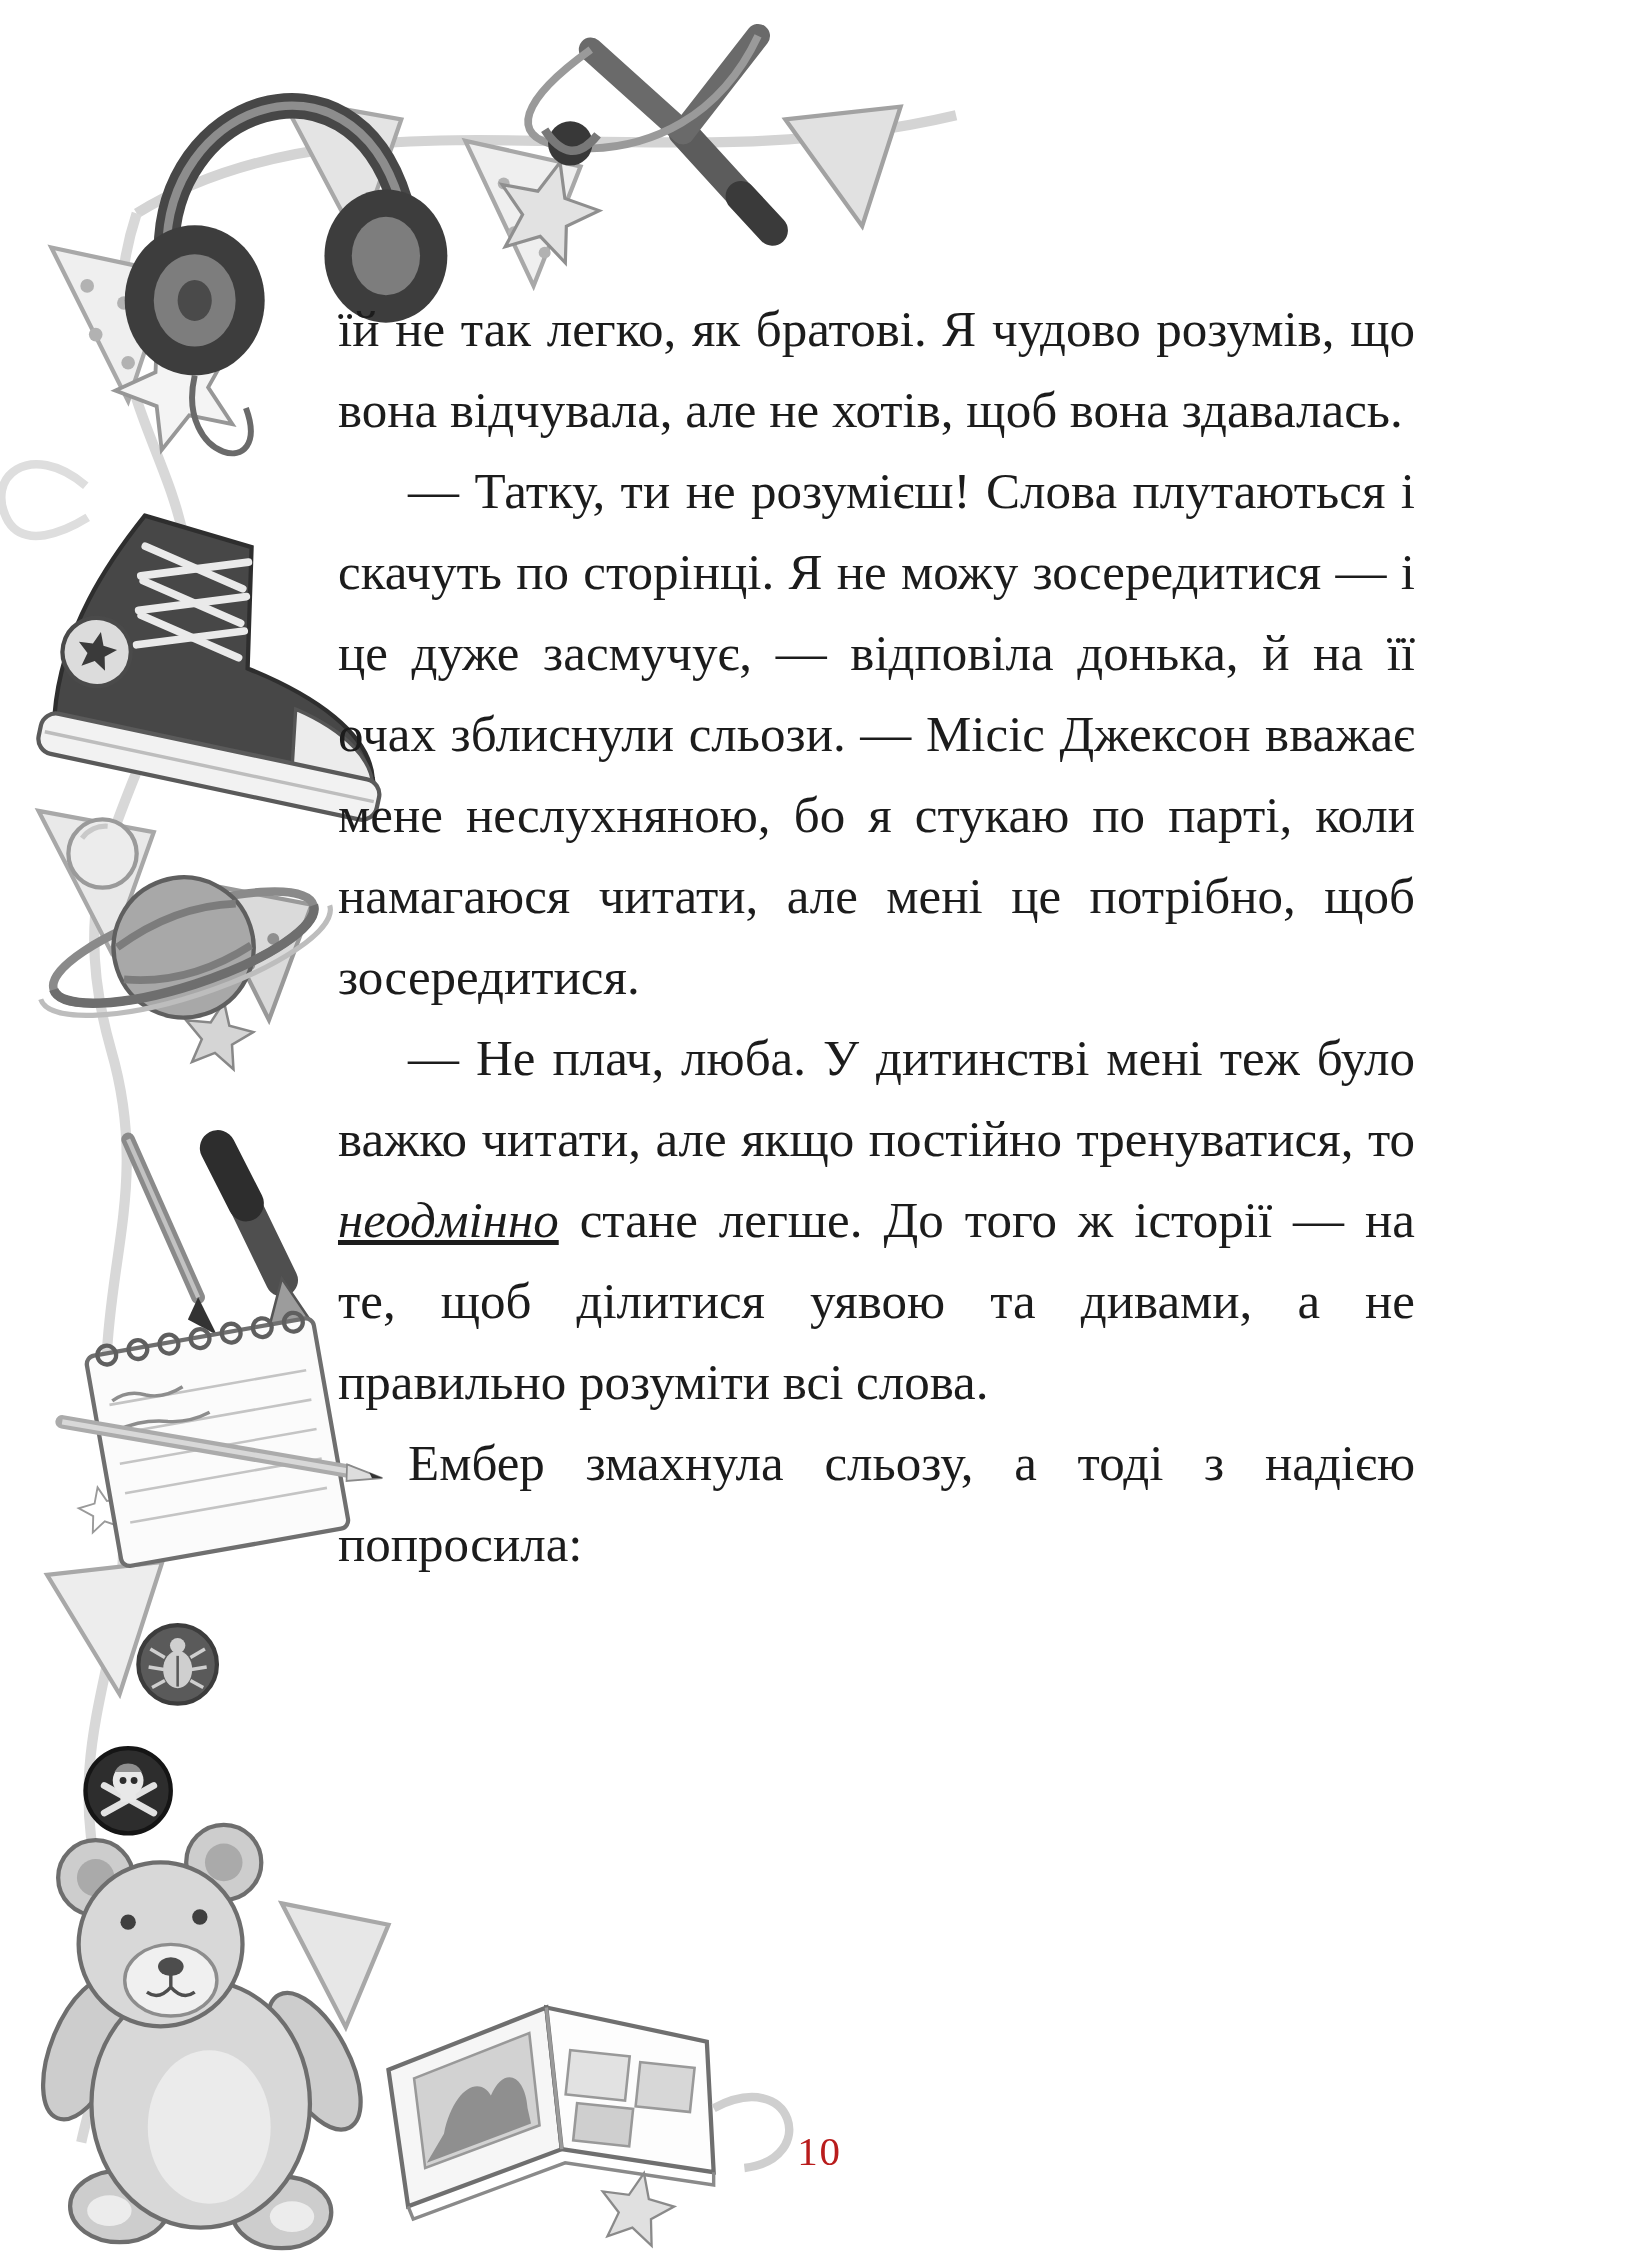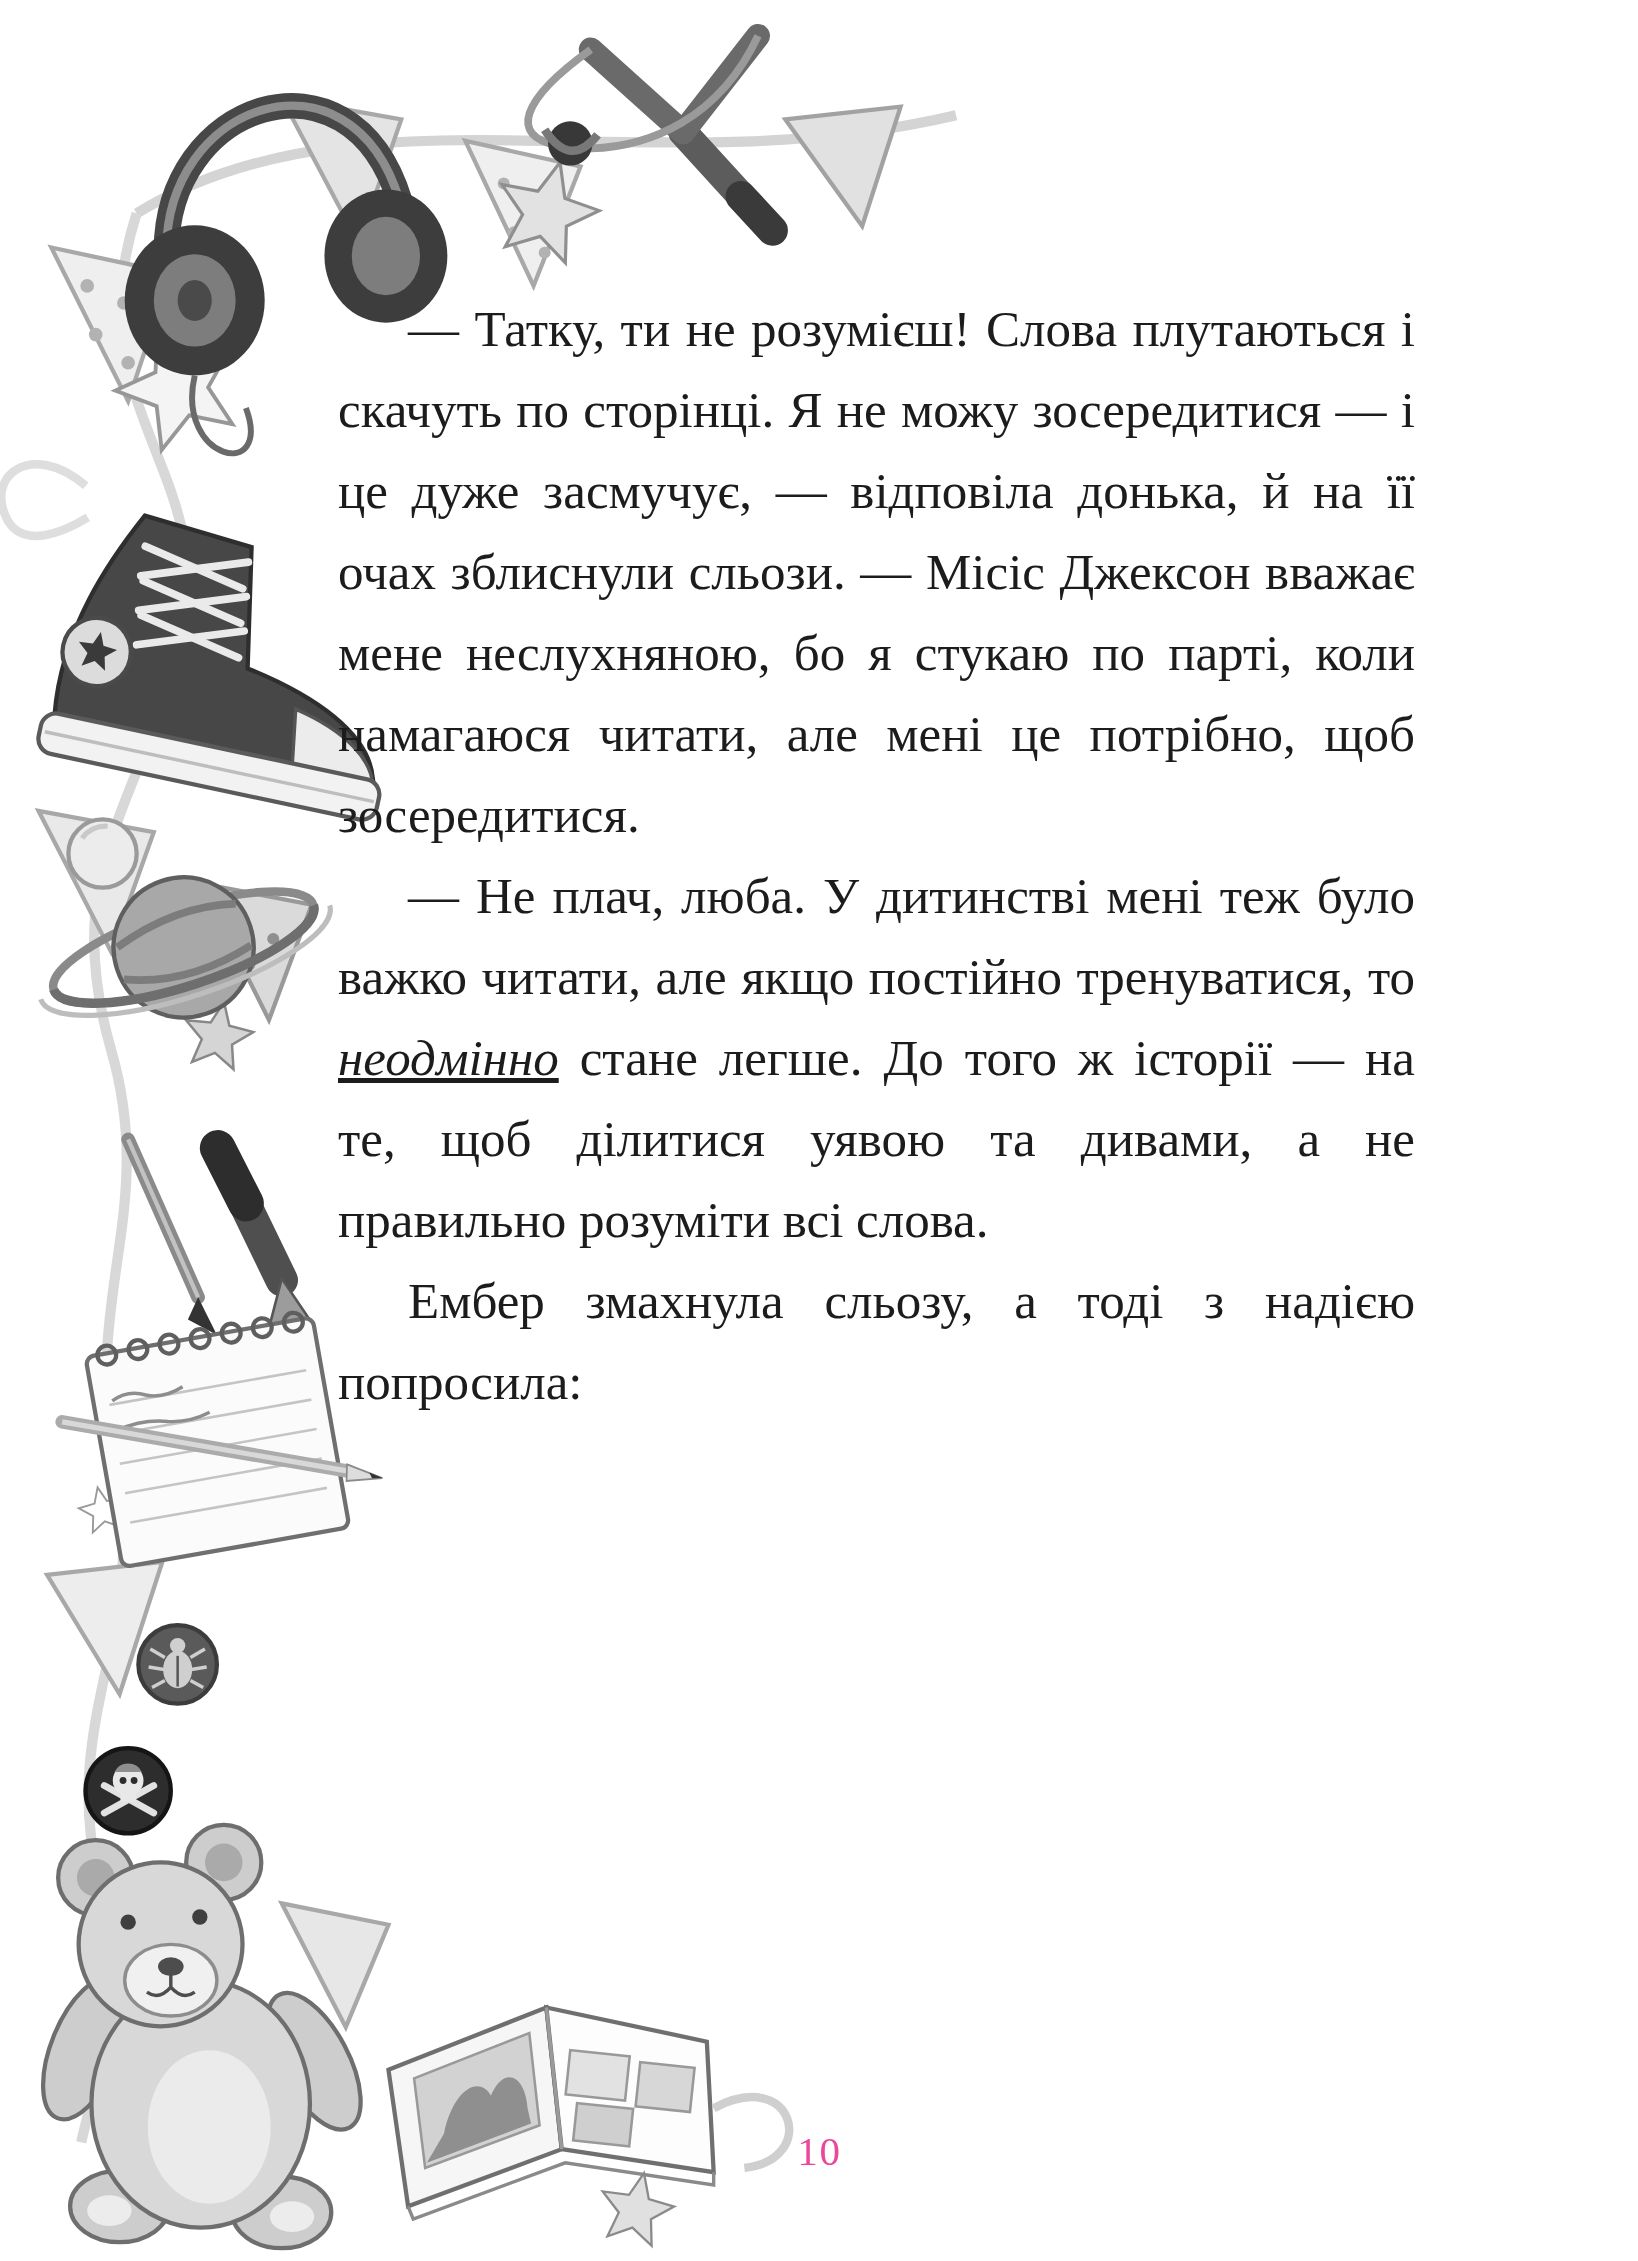--- a/index.html
+++ b/index.html
@@ -28,21 +28,21 @@
     text-align: justify;
   }
   .text-block p { margin: 0; }
   .text-block p.indent { text-indent: 70px; }
   .text-block em { font-style: italic; text-decoration: underline; }
   .page-number {
     position: absolute;
     left: 0; top: 2127px; width: 1639px;
     text-align: center;
     font-size: 41px;
-    color: #ec4899;
+    color: #b91c1c;
     letter-spacing: 1.7px;
   }
 </style>
 </head>
 <body>
 
 <div class="page">
 
   <svg class="deco-svg" viewBox="0 0 1920 2649" aria-hidden="true">
     <defs>
@@ -237,20 +237,21 @@
       <path d="M485 2435 L620 2382 L632 2490 L498 2540 Z" fill="#d2d2d2" stroke="#999999" stroke-width="3"></path>
       <path d="M520 2500 C 530 2450, 560 2430, 575 2455 C 590 2420, 615 2430, 618 2470 L 622 2488 L 500 2534 Z" fill="#8f8f8f"></path>
       <rect x="668" y="2402" width="70" height="52" fill="#e2e2e2" stroke="#999999" stroke-width="3" transform="rotate(6 668 2402)"></rect>
       <rect x="750" y="2416" width="64" height="52" fill="#d7d7d7" stroke="#999999" stroke-width="3" transform="rotate(6 750 2416)"></rect>
       <rect x="676" y="2464" width="66" height="44" fill="#cfcfcf" stroke="#999999" stroke-width="3" transform="rotate(6 676 2464)"></rect>
       <path d="M836 2470 C 930 2420, 960 2530, 872 2540" stroke="#cfcfcf" stroke-width="10" fill="none"></path>
     </g>
   </svg>
 
   <div class="text-block">
+      <p class="para"><span>їй не так легко, як братові. Я чудово розумів, що вона відчувала, але не хотів, щоб вона здавалась.</span></p>
       <p class="para indent"><span>— Татку, ти не розумієш! Слова плутаються і скачуть по сторінці. Я не можу зосередитися — і це дуже засмучує, — відповіла донька, й на її очах зблиснули сльози. — Місіс Джексон вважає мене неслухняною, бо я стукаю по парті, коли намагаюся читати, але мені це потрібно, щоб зосередитися.</span></p>
       <p class="para indent"><span>— Не плач, люба. У дитинстві мені теж було важко читати, але якщо постійно тренуватися, то </span><em>неодмінно</em><span> стане легше. До того ж історії — на те, щоб ділитися уявою та дивами, а не правильно розуміти всі слова.</span></p>
       <p class="para indent"><span>Ембер змахнула сльозу, а тоді з надією попросила:</span></p>
     </div>
 
   <div class="page-number">10</div>
 
 </div>
 
 

